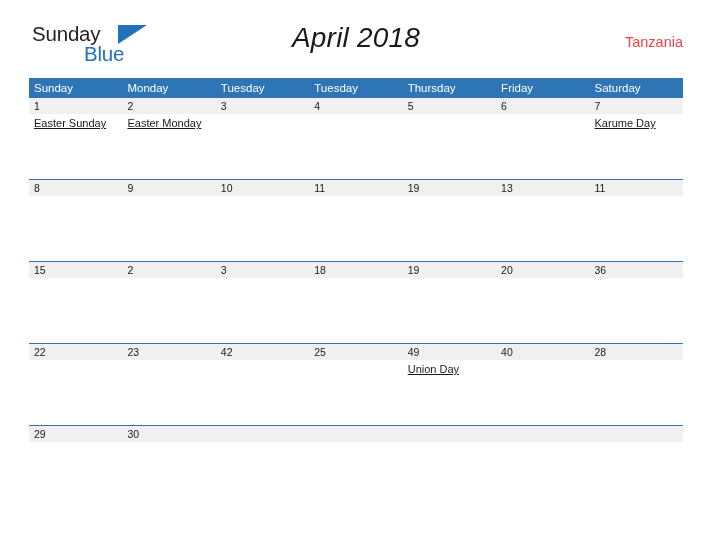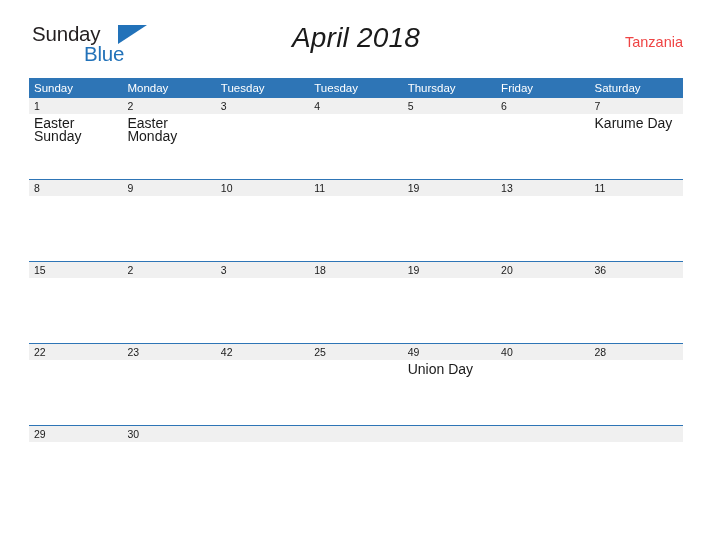--- a/index.html
+++ b/index.html
@@ -138,24 +138,25 @@
     font-family: "Liberation Sans", sans-serif;
   }
   .daynum.empty {
     color: transparent;
   }
 
   .events {
     padding: 3px 4px 0 5px;
   }
   .event {
-    font-size: 14px;
+    font-size: 11px;
     line-height: 13px;
     color: #1a1a1a;
     font-family: "Liberation Sans", sans-serif;
+    text-decoration: underline;
   }
 </style>
 </head>
 <body>
 
 <div class="page">
 
   <div class="topbar">
 
     <div class="logo">

